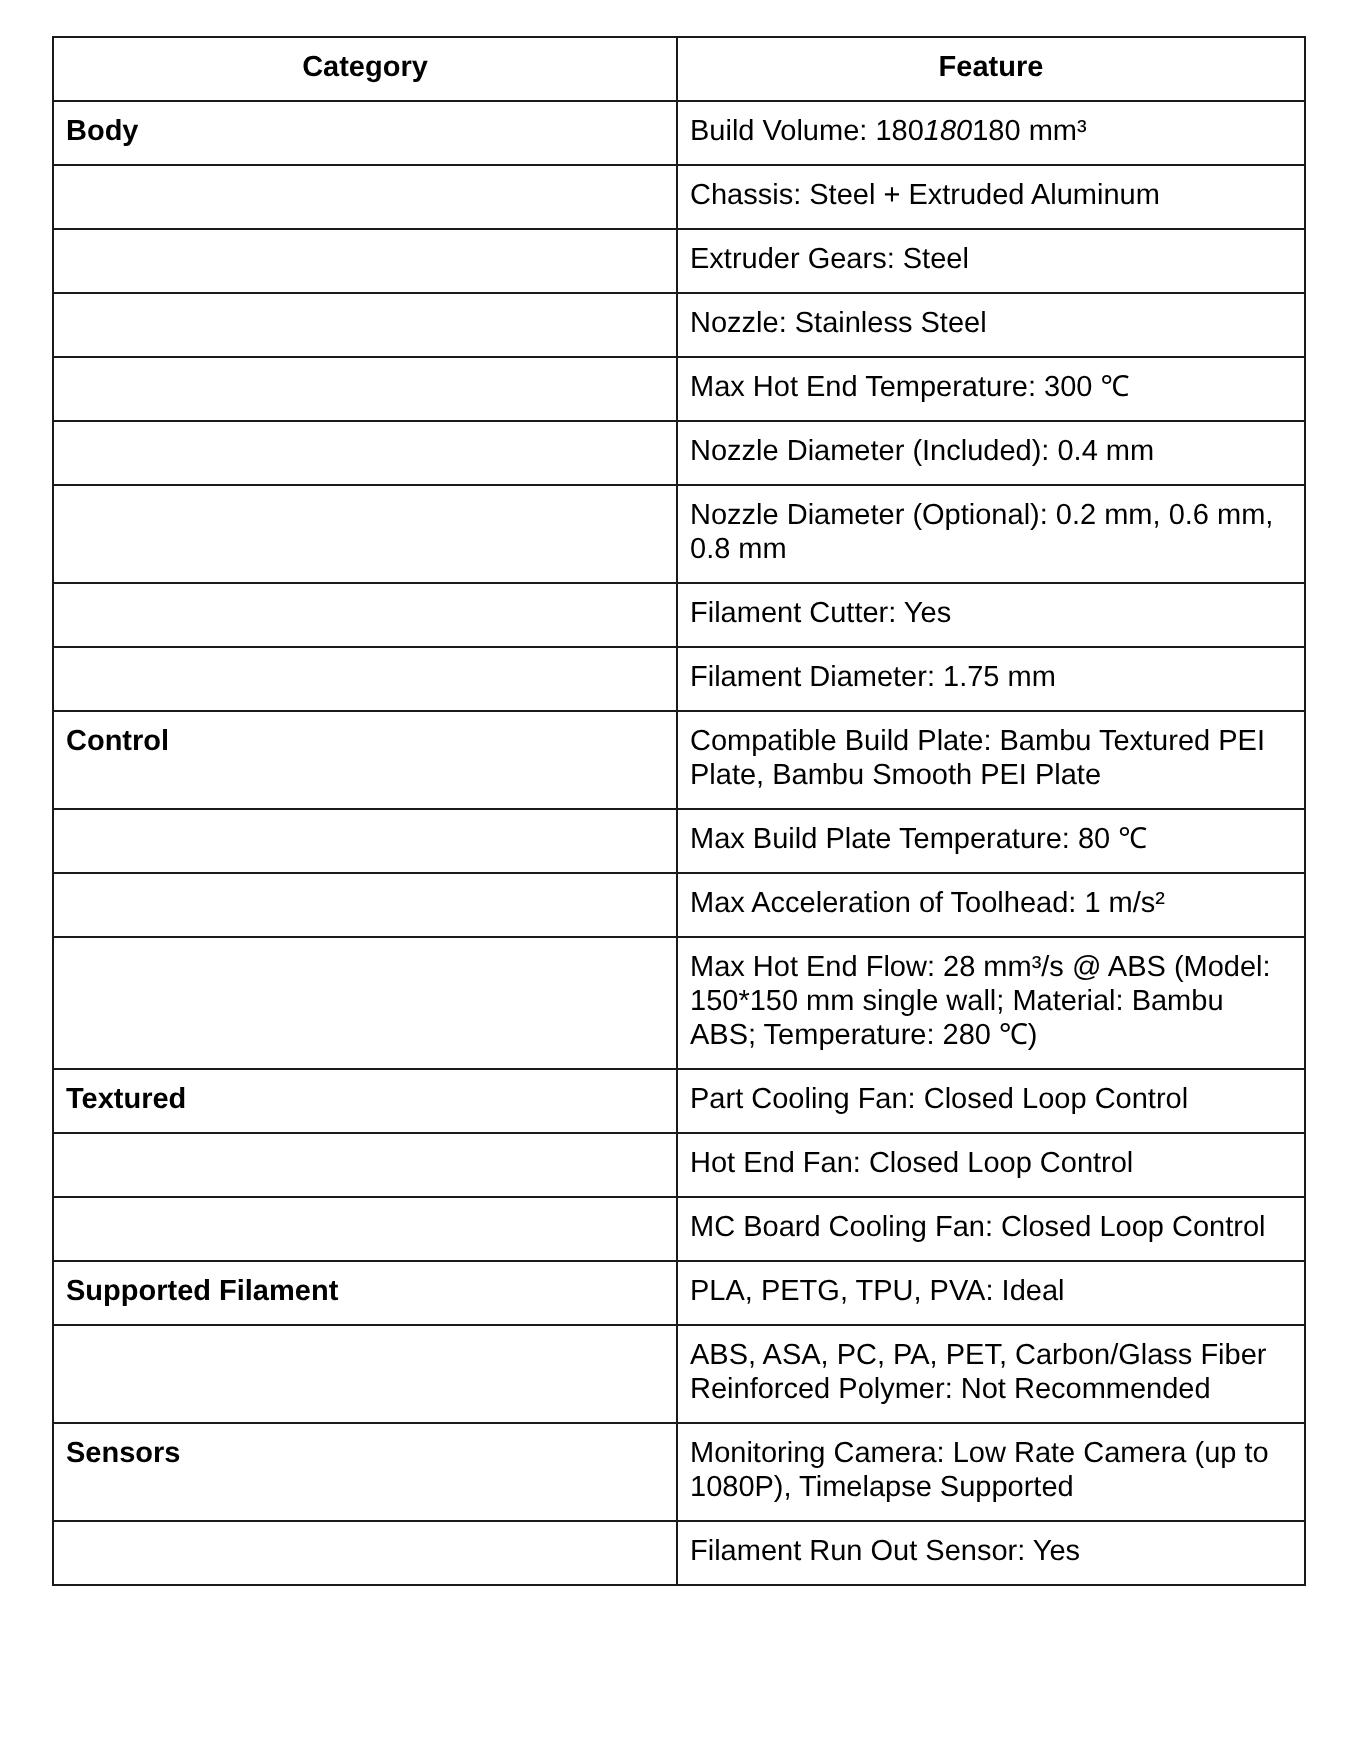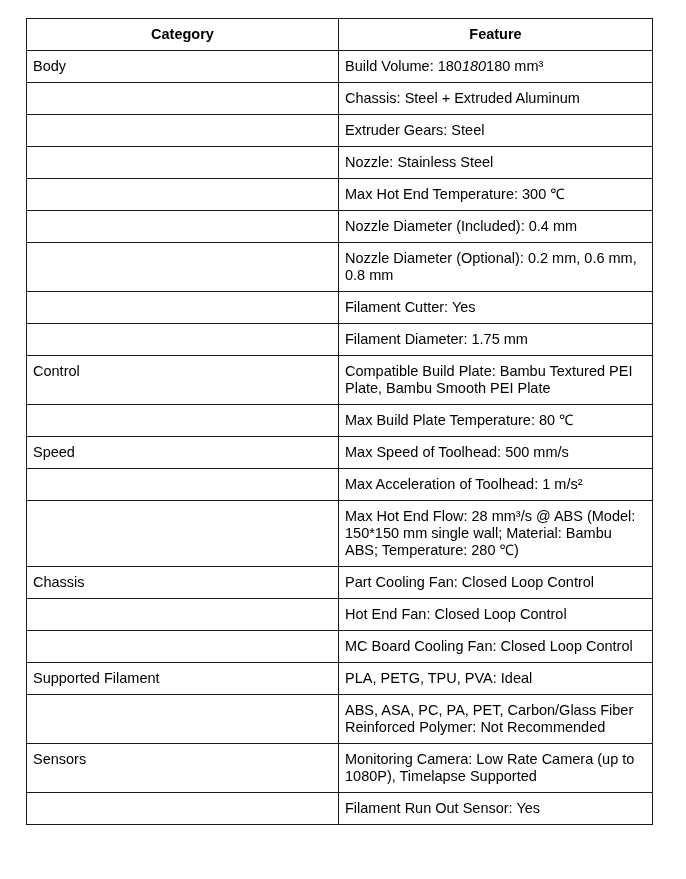--- a/index.html
+++ b/index.html
@@ -32,21 +32,21 @@
       vertical-align: top;
       text-align: left;
       margin-left: 25px;
     }
     table.spec th {
       font-weight: bold;
       text-align: center;
       height: 17px;
     }
     table.spec td.cat {
-      font-weight: normal;
+      font-weight: bold;
     }
     table.spec tr.row td {
       height: 17px;
     }
     .it { font-style: italic; text-align: right; }
   </style>
 </head>
 <body>
 
 <table class="spec">
@@ -99,33 +99,29 @@
     </tr>
     <tr class="row">
       <td class="cat">Control</td>
       <td>Compatible Build Plate: Bambu Textured PEI Plate, Bambu Smooth PEI Plate</td>
     </tr>
     <tr class="row">
       <td class="cat"></td>
       <td>Max Build Plate Temperature: 80 ℃</td>
     </tr>
     <tr class="row">
-      <td class="cat">Speed</td>
-      <td>Max Speed of Toolhead: 500 mm/s</td>
-    </tr>
-    <tr class="row">
       <td class="cat"></td>
       <td>Max Acceleration of Toolhead: 1 m/s²</td>
     </tr>
     <tr class="row">
       <td class="cat"></td>
       <td>Max Hot End Flow: 28 mm³/s @ ABS (Model: 150*150 mm single wall; Material: Bambu ABS; Temperature: 280 ℃)</td>
     </tr>
     <tr class="row">
-      <td class="cat">Chassis</td>
+      <td class="cat">Textured</td>
       <td>Part Cooling Fan: Closed Loop Control</td>
     </tr>
     <tr class="row">
       <td class="cat"></td>
       <td>Hot End Fan: Closed Loop Control</td>
     </tr>
     <tr class="row">
       <td class="cat"></td>
       <td>MC Board Cooling Fan: Closed Loop Control</td>
     </tr>

